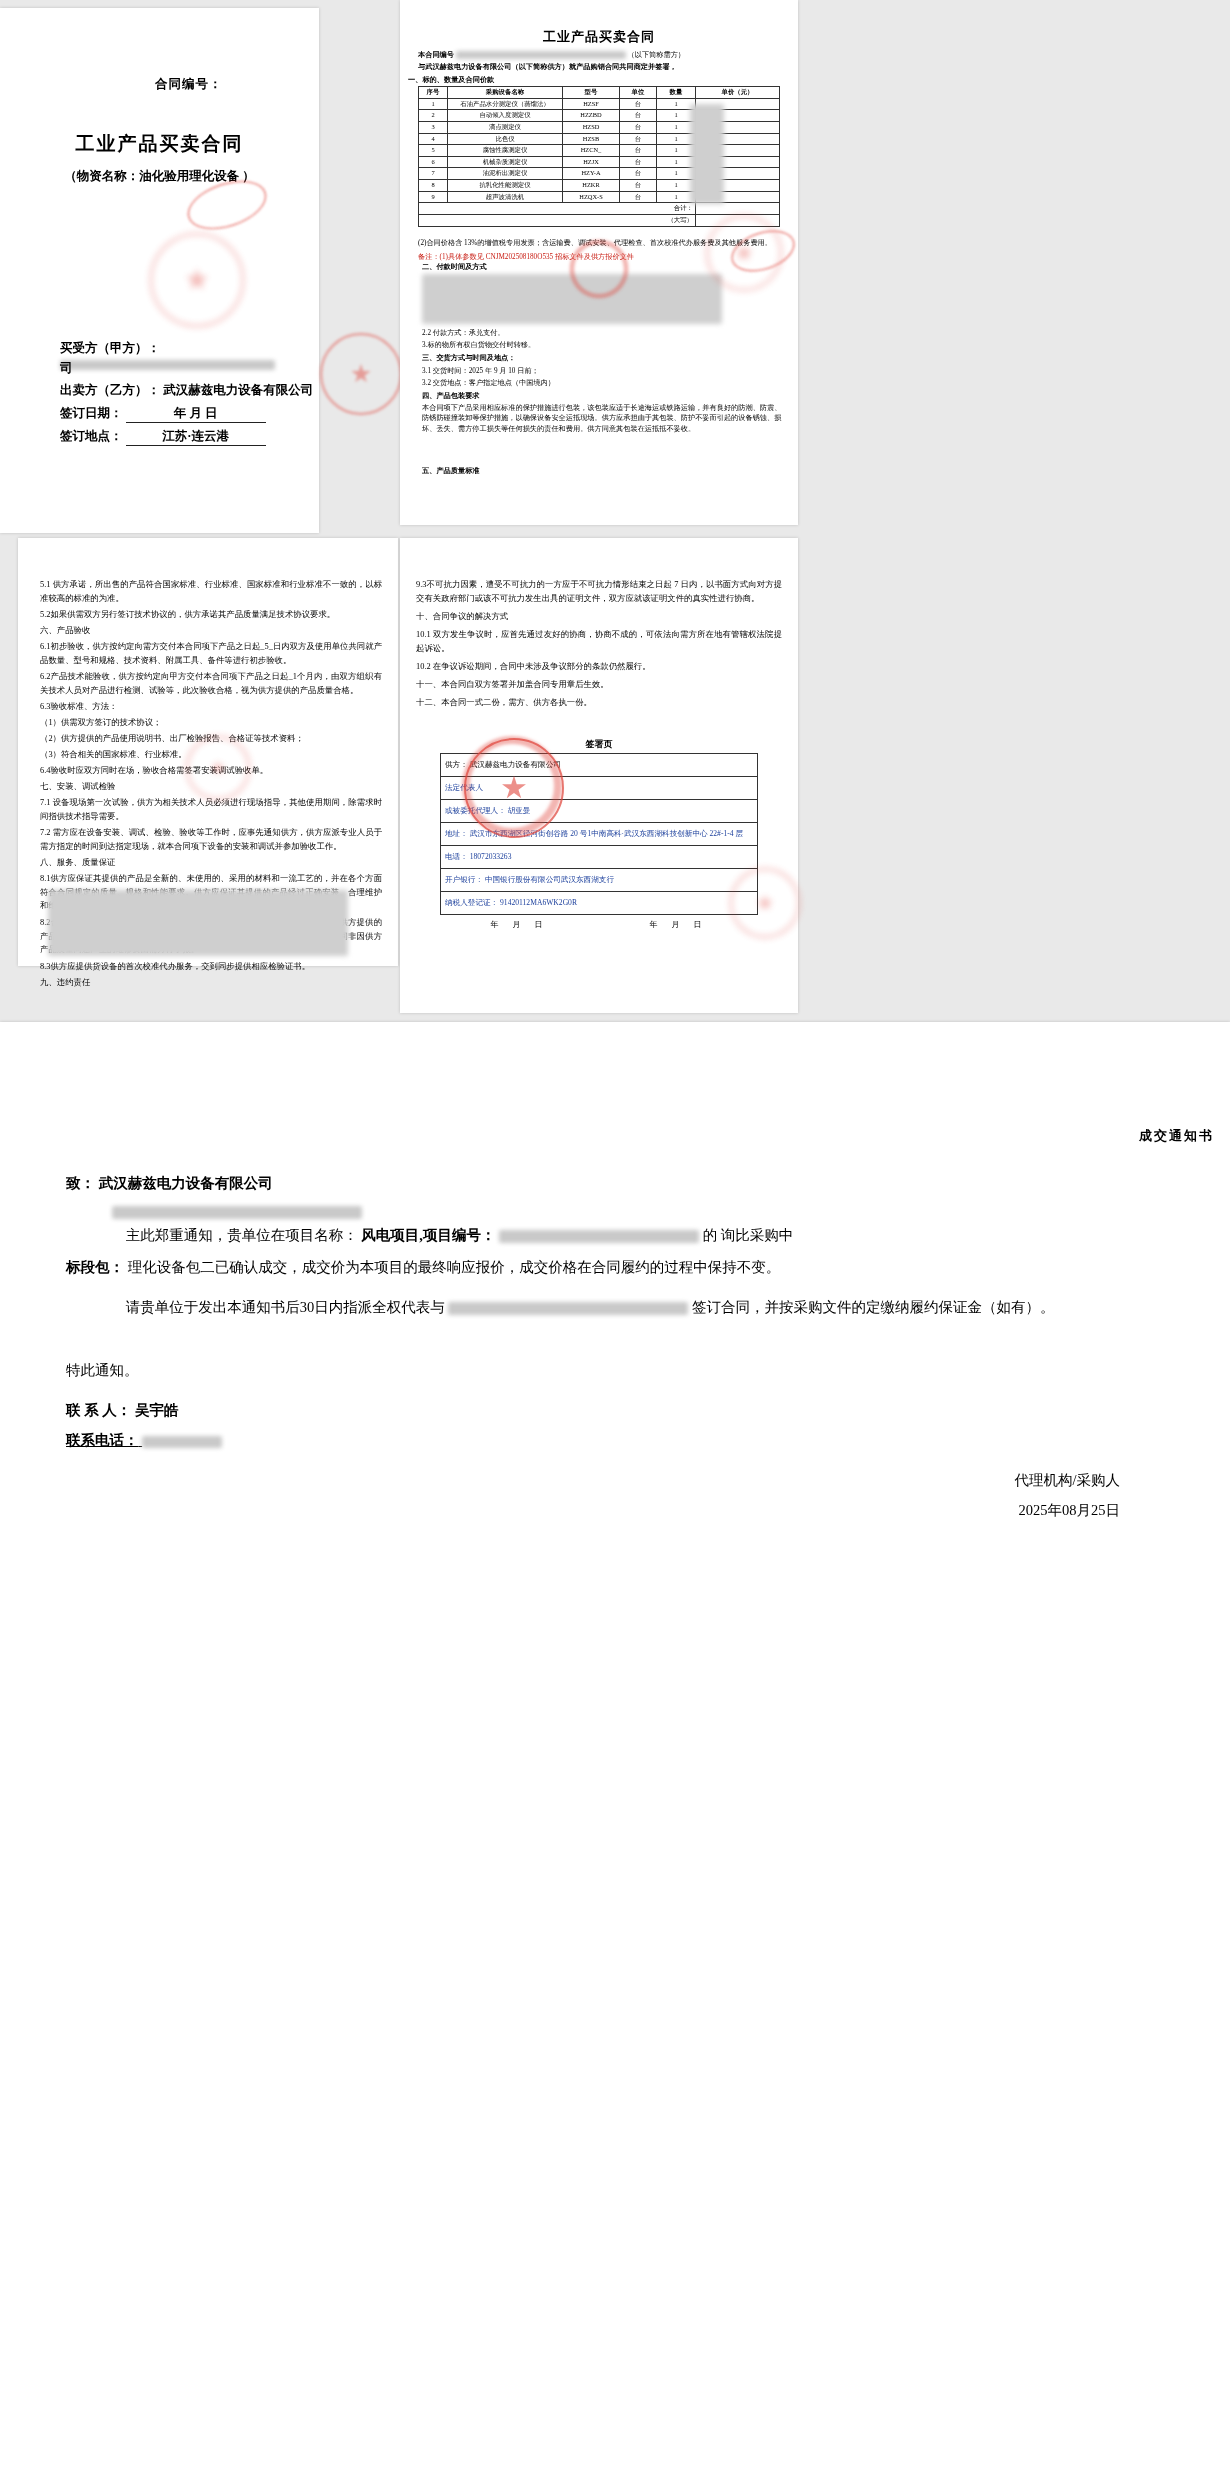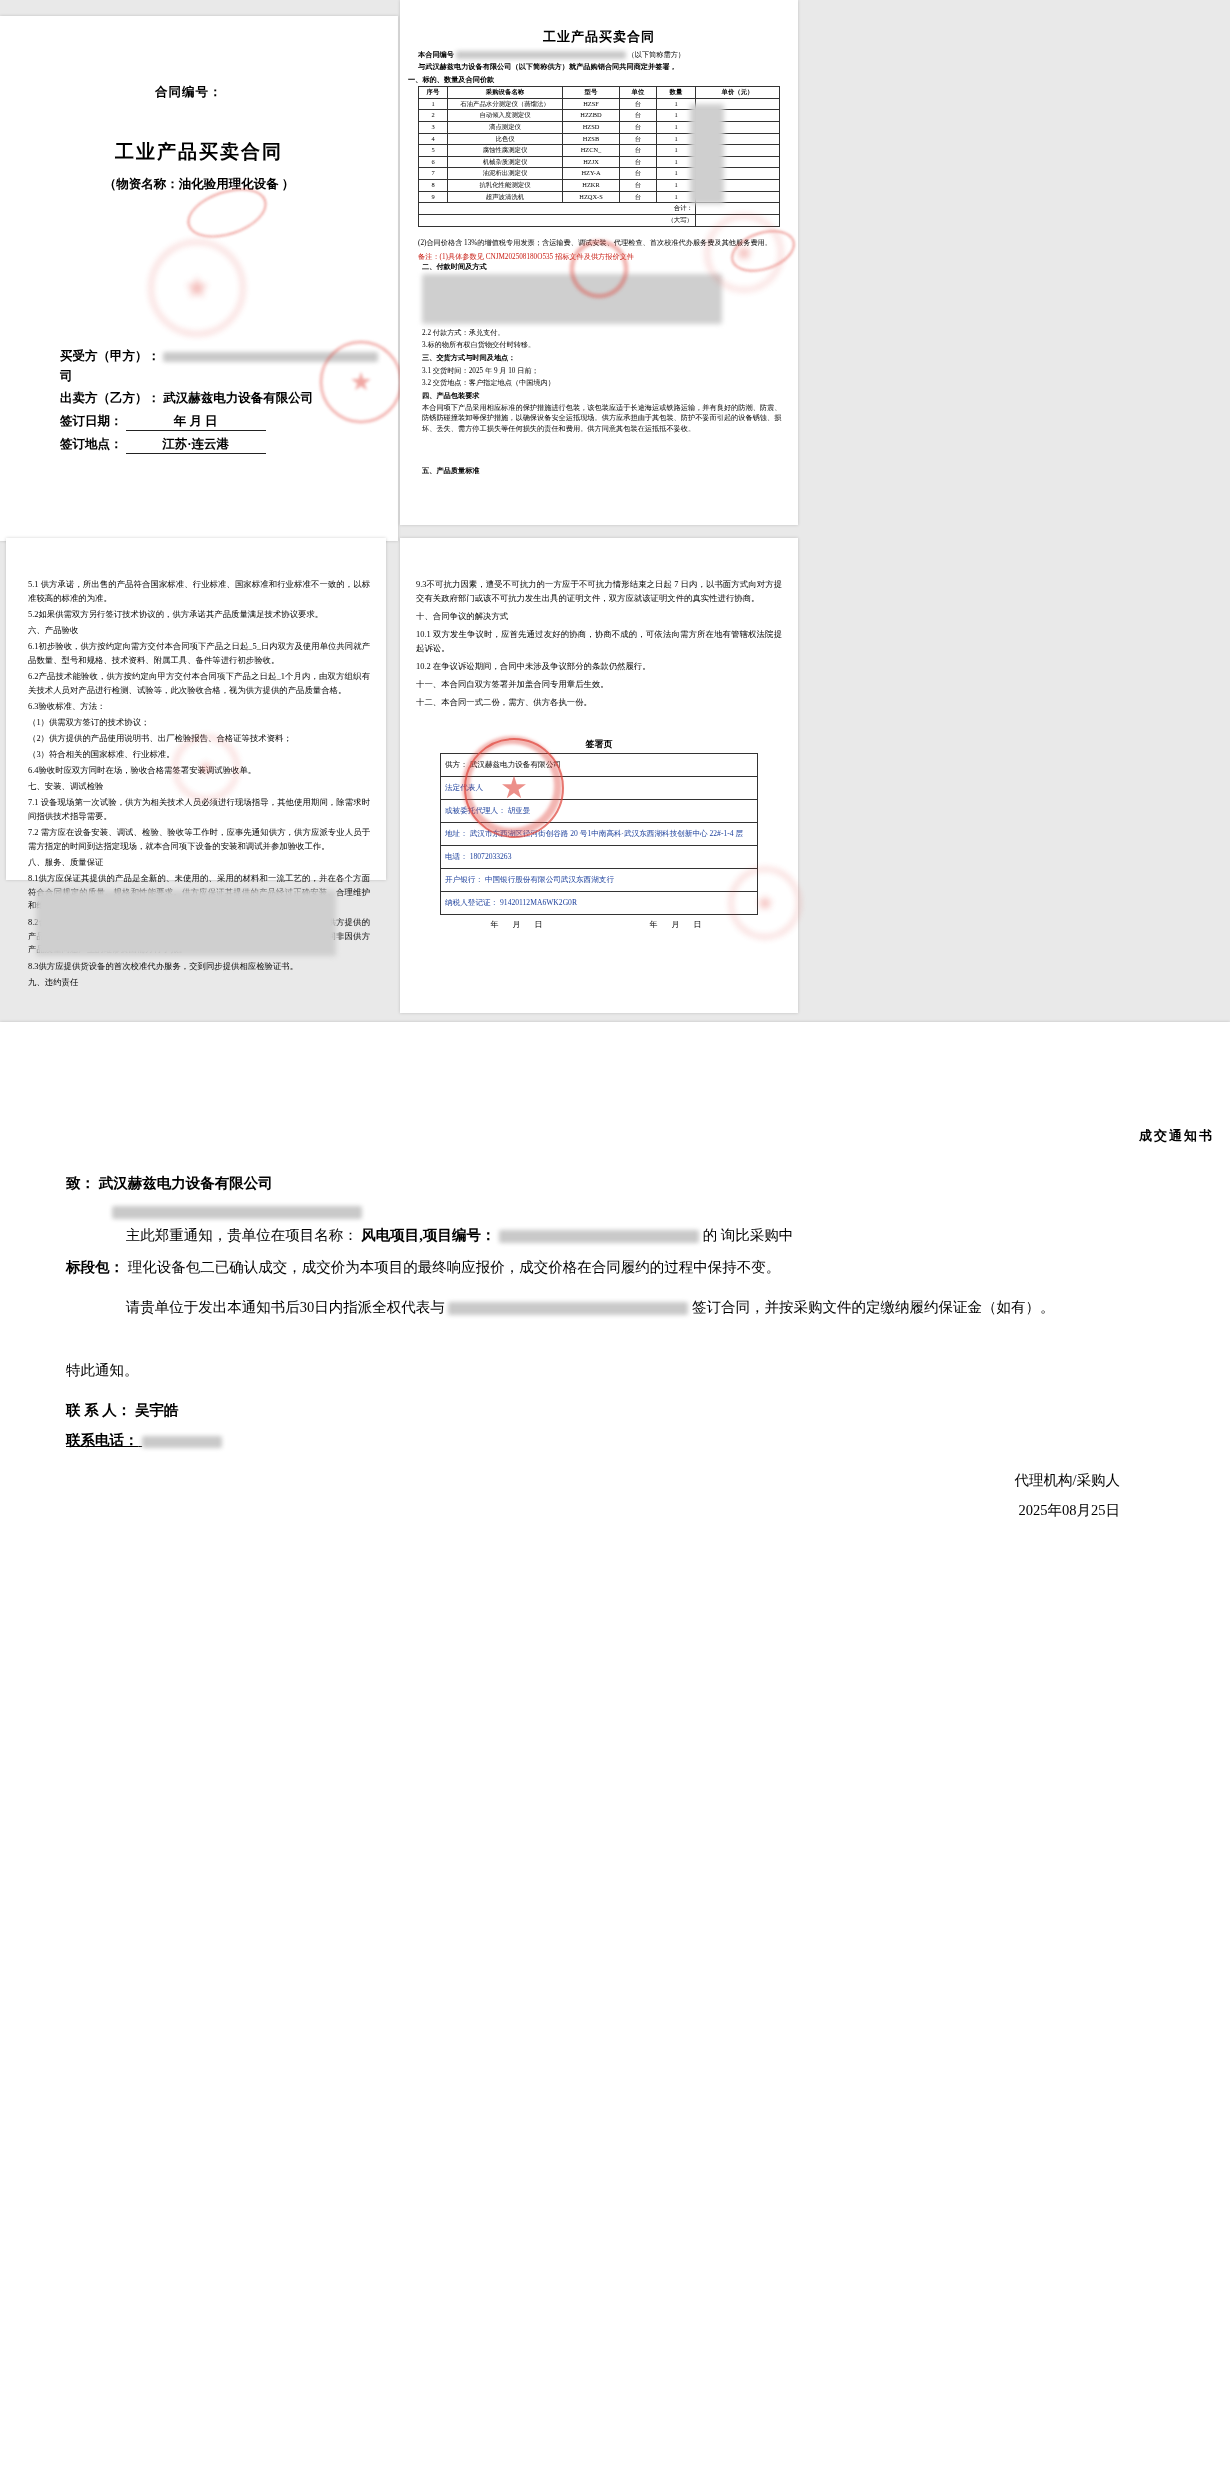--- a/index.html
+++ b/index.html
@@ -5,21 +5,21 @@
   html,body{margin:0;padding:0;background:#e9e9e9;}
   body{font-family:"Liberation Serif","DejaVu Serif",serif;}
   #page{position:relative;width:1230px;height:2475px;background:#e9e9e9;overflow:hidden;}
 
   
   .sheet{position:absolute;background:#fff;box-shadow:0 0 3px rgba(0,0,0,.18);}
   .blur{background:#cfcfcf;filter:blur(2.4px);border-radius:2px;display:inline-block;vertical-align:middle;}
   .blurline{display:inline-block;height:10px;background:#c9c9c9;filter:blur(2.2px);border-radius:2px;vertical-align:middle;}
 
   
-  #sheet1{left:0;top:16px;width:398px;height:525px;}
+  #sheet1{left:0;top:8px;width:319px;height:525px;}
   #sheet1 .c-no{position:absolute;left:155px;top:68px;font-size:12.5px;font-weight:bold;letter-spacing:1px;}
   #sheet1 .title{position:absolute;left:0;right:0;top:123px;text-align:center;font-size:19px;font-weight:bold;letter-spacing:2px;}
   #sheet1 .subtitle{position:absolute;left:0;right:0;top:160px;text-align:center;font-size:12.5px;font-weight:bold;}
   #sheet1 .party{position:absolute;font-size:12.5px;font-weight:bold;}
   #sheet1 .p1{left:60px;top:332px;}
   #sheet1 .p1b{left:60px;top:352px;}
   #sheet1 .p2{left:60px;top:374px;}
   #sheet1 .p3{left:60px;top:397px;}
   #sheet1 .p4{left:60px;top:420px;}
   #sheet1 .uline{border-bottom:1px solid #222;display:inline-block;min-width:120px;text-align:center;}
@@ -29,21 +29,21 @@
   #sheet2 .h-title{position:absolute;left:0;right:0;top:28px;text-align:center;font-size:13px;font-weight:bold;letter-spacing:1px;}
   #sheet2 .l{position:absolute;font-size:7.2px;line-height:1.45;}
   #sheet2 .bold{font-weight:bold;}
   table.goods{position:absolute;left:18px;top:86px;width:362px;border-collapse:collapse;font-size:6.4px;}
   table.goods th,table.goods td{border:1px solid #333;padding:1px 2px;text-align:center;line-height:1.35;}
   table.goods th{font-weight:bold;}
   table.goods td.name{text-align:center;}
   .red-note{color:#c81a10;}
 
   
-  #sheet3{left:6px;top:538px;width:380px;height:342px;}
+  #sheet3{left:18px;top:538px;width:380px;height:428px;}
   #sheet3 .t{position:absolute;left:22px;right:16px;font-size:8.4px;line-height:1.62;text-align:justify;}
 
   
   #sheet4{left:400px;top:538px;width:398px;height:475px;}
   #sheet4 .t{position:absolute;left:16px;right:16px;font-size:8.4px;line-height:1.62;text-align:justify;}
   .sigwrap{position:absolute;left:40px;top:200px;width:318px;}
   .sigtitle{text-align:center;font-size:9px;font-weight:bold;margin-bottom:2px;}
   table.sig{width:100%;border-collapse:collapse;font-size:7.6px;}
   table.sig td{border:1px solid #333;height:20px;padding:1px 4px;vertical-align:middle;}
   table.sig td.blue{color:#1b3f9c;}

